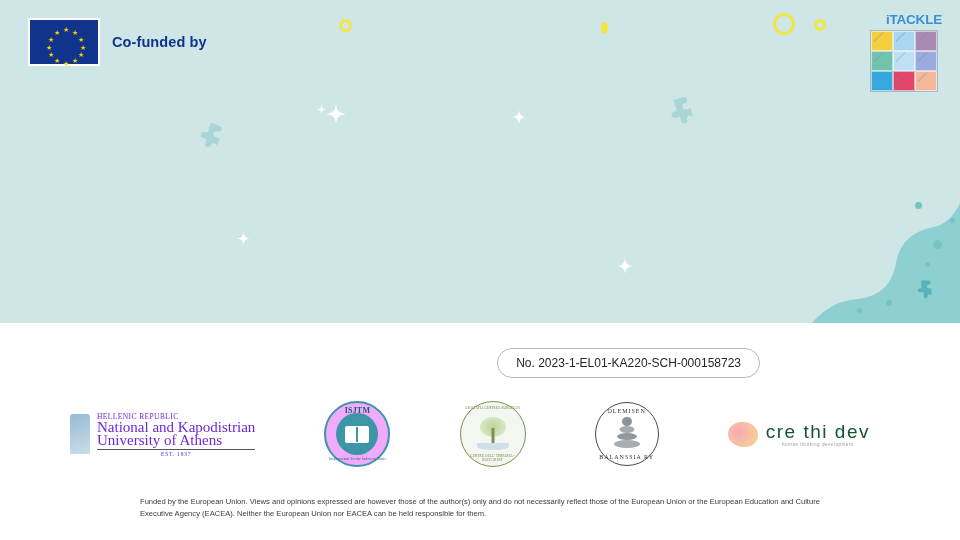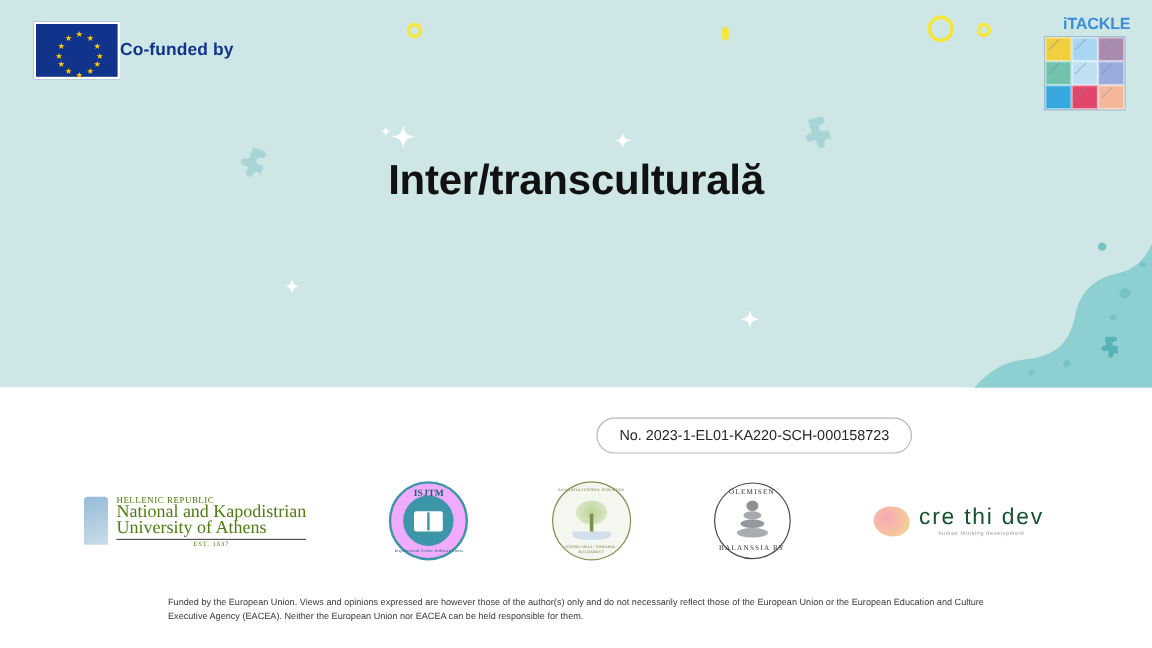--- a/index.html
+++ b/index.html
@@ -69,20 +69,21 @@
     border-radius: 50%;
     background: #f5e63f;
   }
 
   
   .eu-logo {
     position: absolute;
     left: 28px; top: 18px;
     display: flex;
     align-items: center;
+    gap: 12px;
   }
   .eu-flag {
     width: 72px;
     height: 48px;
     background: #10338c;
     border: 2px solid #ffffff;
     position: relative;
   }
   .eu-star {
     position: absolute;
@@ -196,21 +197,21 @@
   }
 
   
   .nkua { gap: 7px; }
   .nkua-emblem {
     width: 20px; height: 40px;
     background: linear-gradient(160deg,#8fb8d4,#c9dbe8);
     border-radius: 3px 3px 1px 1px;
     opacity: .95;
   }
-  .nkua-text { font-family: "Liberation Serif", serif; color: #4d7c0f; }
+  .nkua-text { font-family: "Liberation Serif", serif; color: #6d28d9; }
   .nkua-l1 { font-size: 7.5px; letter-spacing: 0.4px; }
   .nkua-l2 { font-size: 15px; font-weight: normal; line-height: 13px; }
   .nkua-est {
     font-size: 5.5px; letter-spacing: 0.8px; text-align: center;
     border-top: 1px solid #555; margin-top: 2px; padding-top: 1px;
   }
 
   
   .seal {
     position: relative;
@@ -401,21 +402,20 @@
         <div class="itackle-cell" style="background:#72c3ad;"></div>
         <div class="itackle-cell" style="background:#bfe0f2;"></div>
         <div class="itackle-cell" style="background:#9aabdd;"></div>
         <div class="itackle-cell" style="background:#35a8e0;"></div>
         <div class="itackle-cell" style="background:#e2456a;"></div>
         <div class="itackle-cell" style="background:#f5b79a;"></div>
       </div>
     </div>
 
     <h1 class="title">
-      <div>Inter/transculturală</div>
     </h1>
 
     <div class="subtitle">
     </div>
   </div>
 
   <div class="lower">
 
     <div class="project-no">No. 2023-1-EL01-KA220-SCH-000158723</div>
 

